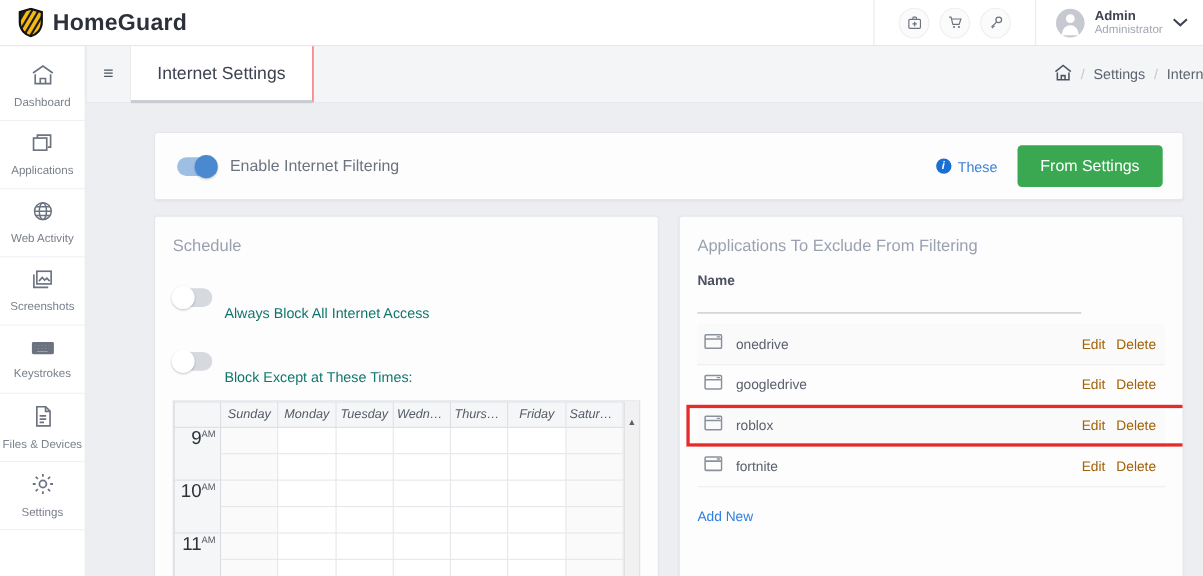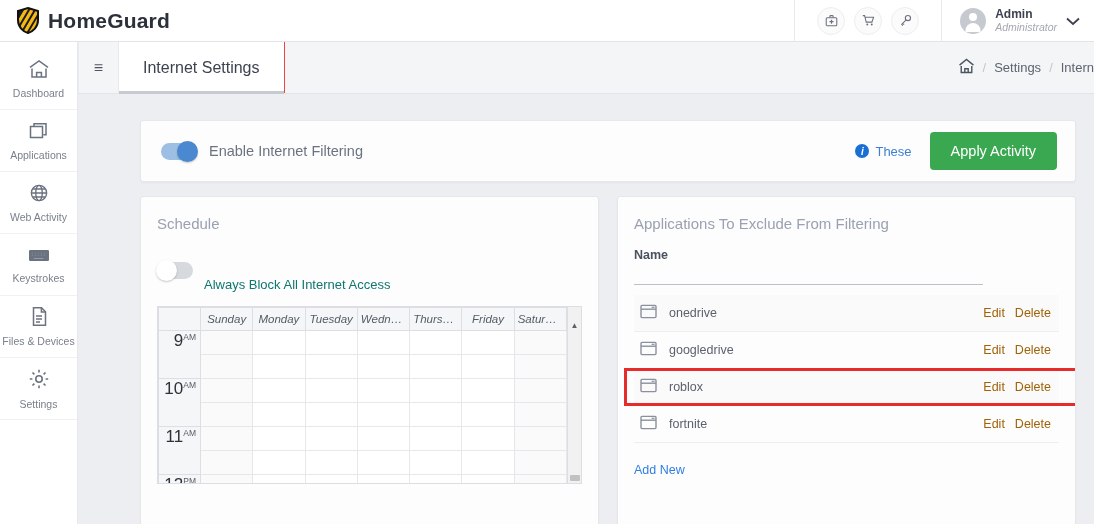--- a/index.html
+++ b/index.html
@@ -48,21 +48,21 @@
     transform: translateX(-50%);
     width: 8px; height: 8px; border-radius: 50%; background: #fff;
   }
   .avatar::after {
     content: ""; position: absolute; left: 50%; bottom: 2px;
     transform: translateX(-50%);
     width: 15px; height: 9px; border-radius: 8px 8px 0 0; background: #fff;
   }
   .user-text { line-height: 1.15; }
   .user-name { font-size: 12px; font-weight: bold; color: #3c4250; }
-  .user-role { font-size: 10.5px; color: #a3a8b2; font-style: italic; }
+  .user-role { font-size: 10.5px; color: #a3a8b2; }
 
   
   .tabstrip {
     position: absolute; top: 42px; left: 0; width: 1094px; height: 52px;
     background: #f4f5f7; border-bottom: 1px solid #e2e4e9;
     display: flex; align-items: stretch;
   }
   .hamburger-cell {
     width: 40px; margin-left: 78px;
     display: flex; align-items: center; justify-content: center;
@@ -324,20 +324,30 @@
       <span>
         <svg width="22" height="20" viewBox="0 0 22 22" fill="none" stroke="#6b7280" stroke-width="1.5">
           <circle cx="11" cy="11" r="8.4"></circle>
           <ellipse cx="11" cy="11" rx="3.6" ry="8.4"></ellipse>
           <path d="M2.8 11h16.4M4 6.6h14M4 15.4h14"></path>
         </svg>
       </span>
       <span class="side-label">Web Activity</span>
     </div>
 
+    <div class="side-item">
+      <span>
+        <svg width="22" height="20" viewBox="0 0 22 20" fill="none" stroke="#6b7280" stroke-width="1.5">
+          <rect x="5.5" y="2.6" width="13" height="11.5"></rect>
+          <path d="M7.4 11.6l3-3.4 2.2 2.4 2-1.8 2.6 2.8"></path>
+          <path d="M2.8 5.6v11.6h13"></path>
+        </svg>
+      </span>
+      <span class="side-label">Screenshots</span>
+    </div>
 
     <div class="side-item">
       <span>
         <svg width="24" height="18" viewBox="0 0 24 18" fill="none" stroke="#6b7280" stroke-width="1.4">
           <rect x="2" y="4" width="20" height="11" rx="1.3" fill="#6b7280" stroke="none"></rect>
           <g fill="#ffffff">
             <rect x="4.2" y="6.2" width="2" height="1.7"></rect>
               <rect x="7.2" y="6.2" width="2" height="1.7"></rect>
             <rect x="10.2" y="6.2" width="2" height="1.7"></rect>
               <rect x="13.2" y="6.2" width="2" height="1.7"></rect>
@@ -381,35 +391,41 @@
     <div class="card filter-bar">
       <span class="toggle on">
         <span class="knob"></span>
       </span>
       <span class="toggle-label">Enable Internet Filtering</span>
       <span class="bar-spacer"></span>
       <span class="help-link">
         <span class="info-dot">i</span>
         <span>These</span>
       </span>
-      <button class="apply-btn">Apply Activity</button>
+      <button class="apply-btn">From Settings</button>
     </div>
 
     <div class="panels">
 
       <div class="card panel">
         <div class="panel-title">Schedule</div>
 
         <div class="sched-row">
           <span class="toggle off">
             <span class="knob"></span>
           </span>
           <span class="toggle-label">Always Block All Internet Access</span>
         </div>
 
+        <div class="sched-row">
+          <span class="toggle off">
+            <span class="knob"></span>
+          </span>
+          <span class="toggle-label">Block Except at These Times:</span>
+        </div>
 
         <div class="sched-wrap">
           <div class="sched-table">
             <table class="sched">
               <thead>
                 <tr>
                   <th class="hcol"></th>
                   <th>Sunday</th>
                   <th>Monday</th>
                   <th>Tuesday</th>

